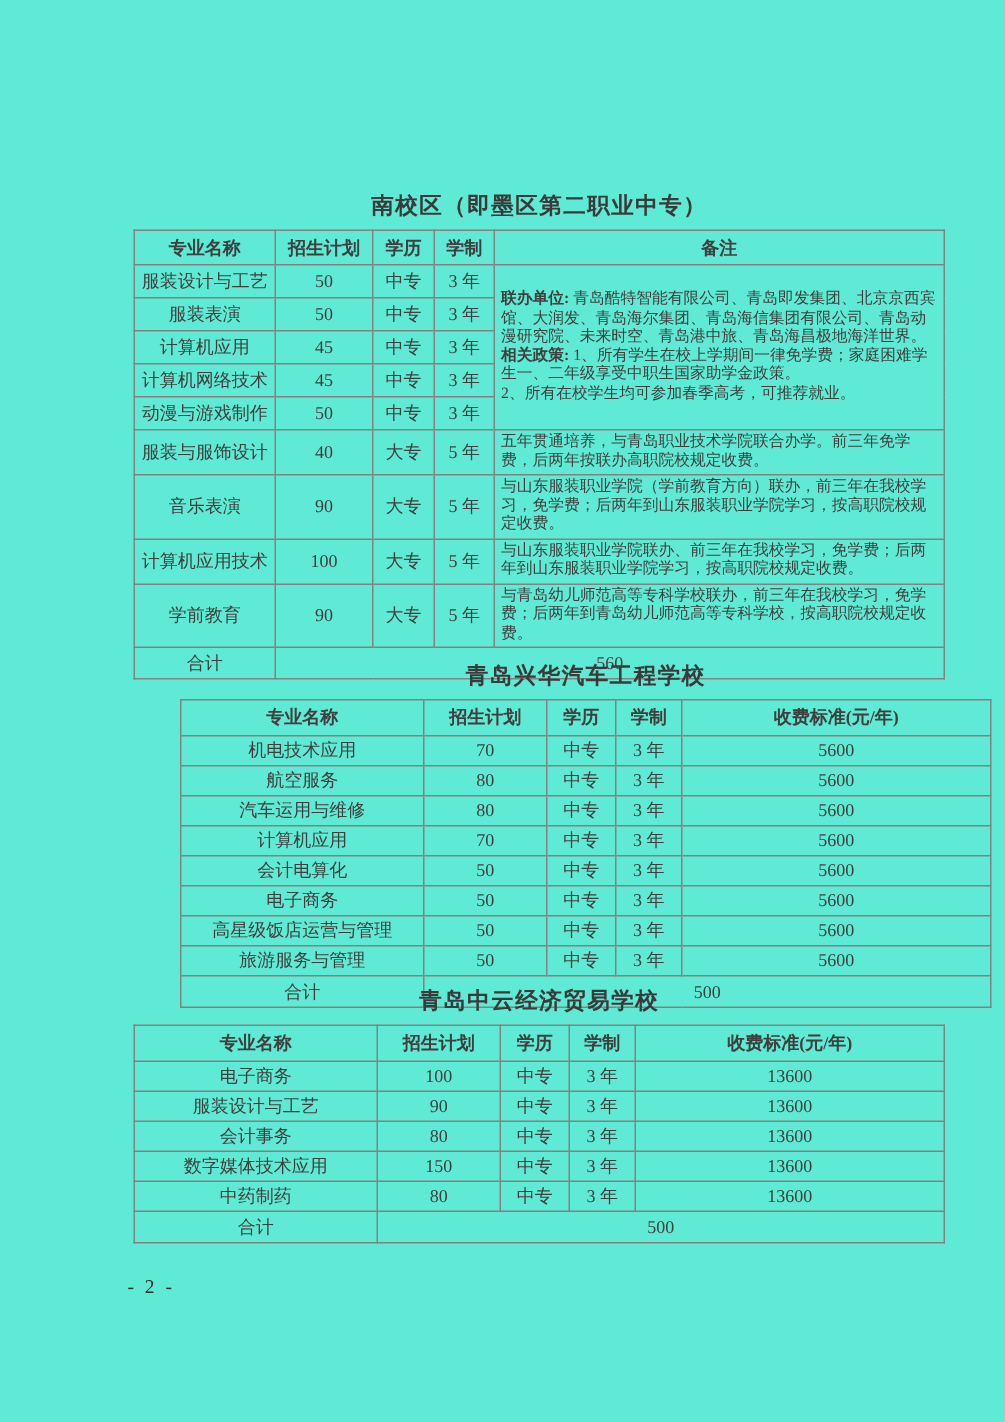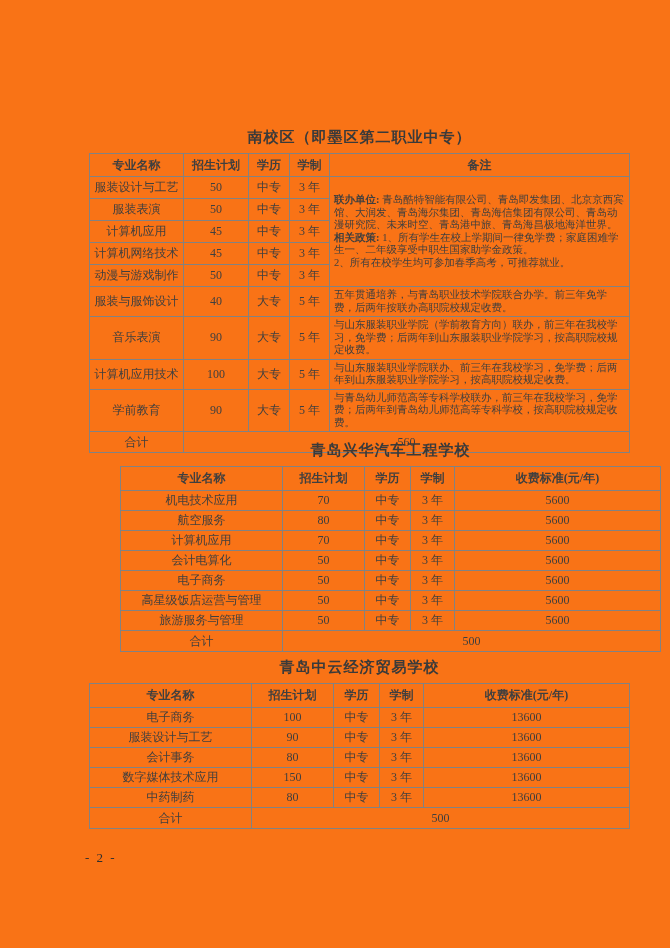--- a/index.html
+++ b/index.html
@@ -3,21 +3,21 @@
 <meta charset="utf-8">
 <style>
   html,body{margin:0;padding:0;}
   body{
     width:670px;height:948px;
     background:#e9e9e9;
     font-family:"Liberation Serif","DejaVu Serif",serif;
   }
   .page{
     position:relative;width:670px;height:948px;
-    background:#f97316;color:#3f3f3f;overflow:hidden;
+    background:#5eead4;color:#3f3f3f;overflow:hidden;
   }
   .block{position:absolute;left:89px;width:541px;}
   .sec-title{
     text-align:center;font-size:15px;font-weight:600;
     letter-spacing:1px;color:#3a3a3a;margin:0 0 6px 0;
   }
   table{
     width:100%;border-collapse:collapse;table-layout:fixed;
     font-size:12px;color:#3f3f3f;border-radius:14px;
   }
@@ -162,20 +162,27 @@
         <td>5600</td>
       </tr>
       <tr>
         <td>航空服务</td>
         <td>80</td>
         <td>中专</td>
         <td>3 年</td>
         <td>5600</td>
       </tr>
       <tr>
+        <td>汽车运用与维修</td>
+        <td>80</td>
+        <td>中专</td>
+        <td>3 年</td>
+        <td>5600</td>
+      </tr>
+      <tr>
         <td>计算机应用</td>
         <td>70</td>
         <td>中专</td>
         <td>3 年</td>
         <td>5600</td>
       </tr>
       <tr>
         <td>会计电算化</td>
         <td>50</td>
         <td>中专</td>

